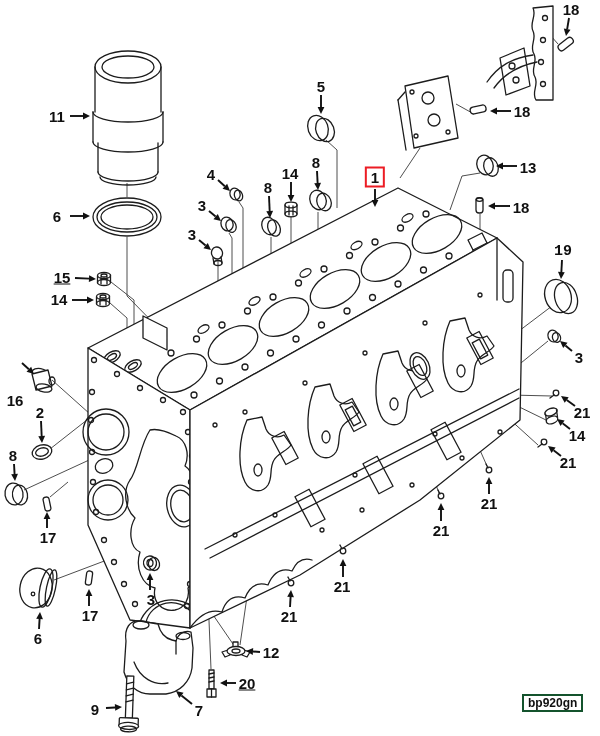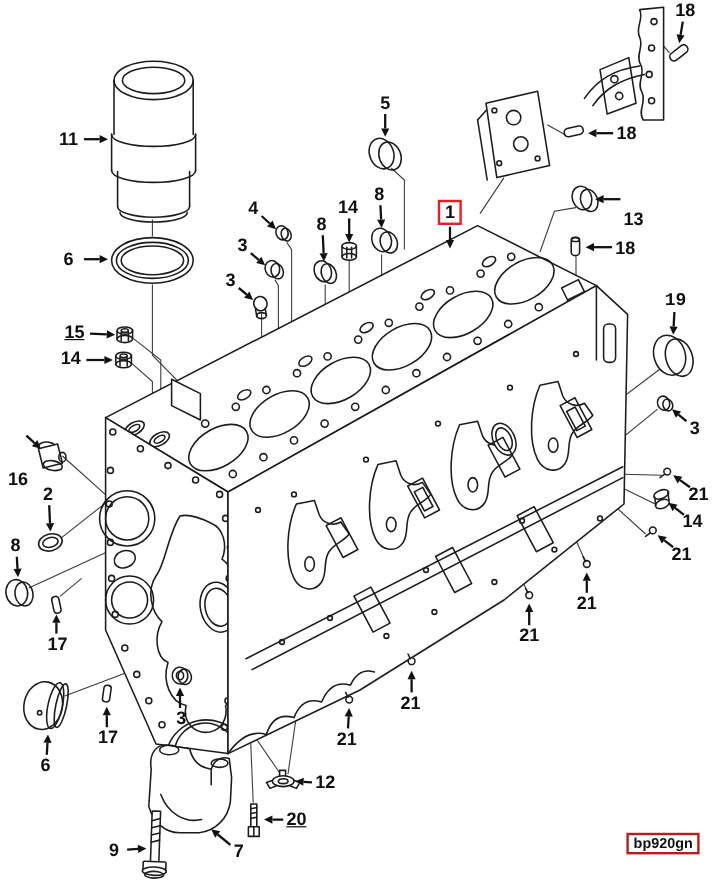--- a/index.html
+++ b/index.html
@@ -9,21 +9,21 @@
   svg.art *{vector-effect:non-scaling-stroke;}
   .ln{stroke:#1c1c1c;fill:none;stroke-width:1.3;stroke-linejoin:round;stroke-linecap:round;}
   .lnw{stroke:#1c1c1c;fill:#fff;stroke-width:1.3;stroke-linejoin:round;stroke-linecap:round;}
   .thin{stroke:#3a3a3a;fill:none;stroke-width:0.9;}
   #callout-layer{position:absolute;left:0;top:0;pointer-events:none;}
   #callout-layer line{stroke:#111;stroke-width:1.9;}
   #callout-layer polygon{fill:#111;stroke:none;}
   .callout{position:absolute;transform:translate(-50%,-50%);font-weight:bold;font-size:15px;
            line-height:1;color:#101010;white-space:nowrap;}
   .callout.boxed{border:2px solid #ec1c24;padding:1px 4px;background:#fff;}
-  .code-label{position:absolute;left:522px;top:694px;border:2px solid #b91c1c;background:#fff;
+  .code-label{position:absolute;left:522px;top:694px;border:2px solid #14532d;background:#fff;
               font-weight:bold;font-size:12px;line-height:1.2;padding:0 4px;color:#101010;}
 </style>
 </head>
 <body>
 
 <div class="stage">
 
   <svg class="art" width="600" height="736" viewBox="0 0 600 736">
 
     <g>
@@ -517,21 +517,21 @@
       <div class="callout" style="left: 247px; top: 683px; text-decoration: underline;">20</div>
       <div class="callout" style="left: 289px; top: 616px;">21</div>
       <div class="callout" style="left: 342px; top: 586px;">21</div>
       <div class="callout" style="left: 441px; top: 530px;">21</div>
       <div class="callout" style="left: 489px; top: 503px;">21</div>
       <div class="callout" style="left: 582px; top: 412px;">21</div>
       <div class="callout" style="left: 577px; top: 435px;">14</div>
       <div class="callout" style="left: 568px; top: 462px;">21</div>
       <div class="callout" style="left: 579px; top: 357px;">3</div>
       <div class="callout" style="left: 563px; top: 251px; font-family: Liberation Mono, monospace;">19</div>
-      <div class="callout" style="left: 528px; top: 183px; text-align: center;">13</div>
+      <div class="callout" style="left: 528px; top: 167px; text-align: center;">13</div>
       <div class="callout" style="left: 521px; top: 207px;">18</div>
       <div class="callout" style="left: 522px; top: 111px;">18</div>
       <div class="callout" style="left: 571px; top: 9px;">18</div>
       <div class="callout" style="left: 321px; top: 86px;">5</div>
       <div class="callout" style="left: 316px; top: 162px;">8</div>
       <div class="callout boxed" style="left: 375px; top: 177px; border-color: rgb(236, 28, 36);">1</div>
       <div class="callout" style="left: 211px; top: 174px;">4</div>
       <div class="callout" style="left: 202px; top: 205px;">3</div>
       <div class="callout" style="left: 192px; top: 234px;">3</div>
       <div class="callout" style="left: 268px; top: 187px;">8</div>

